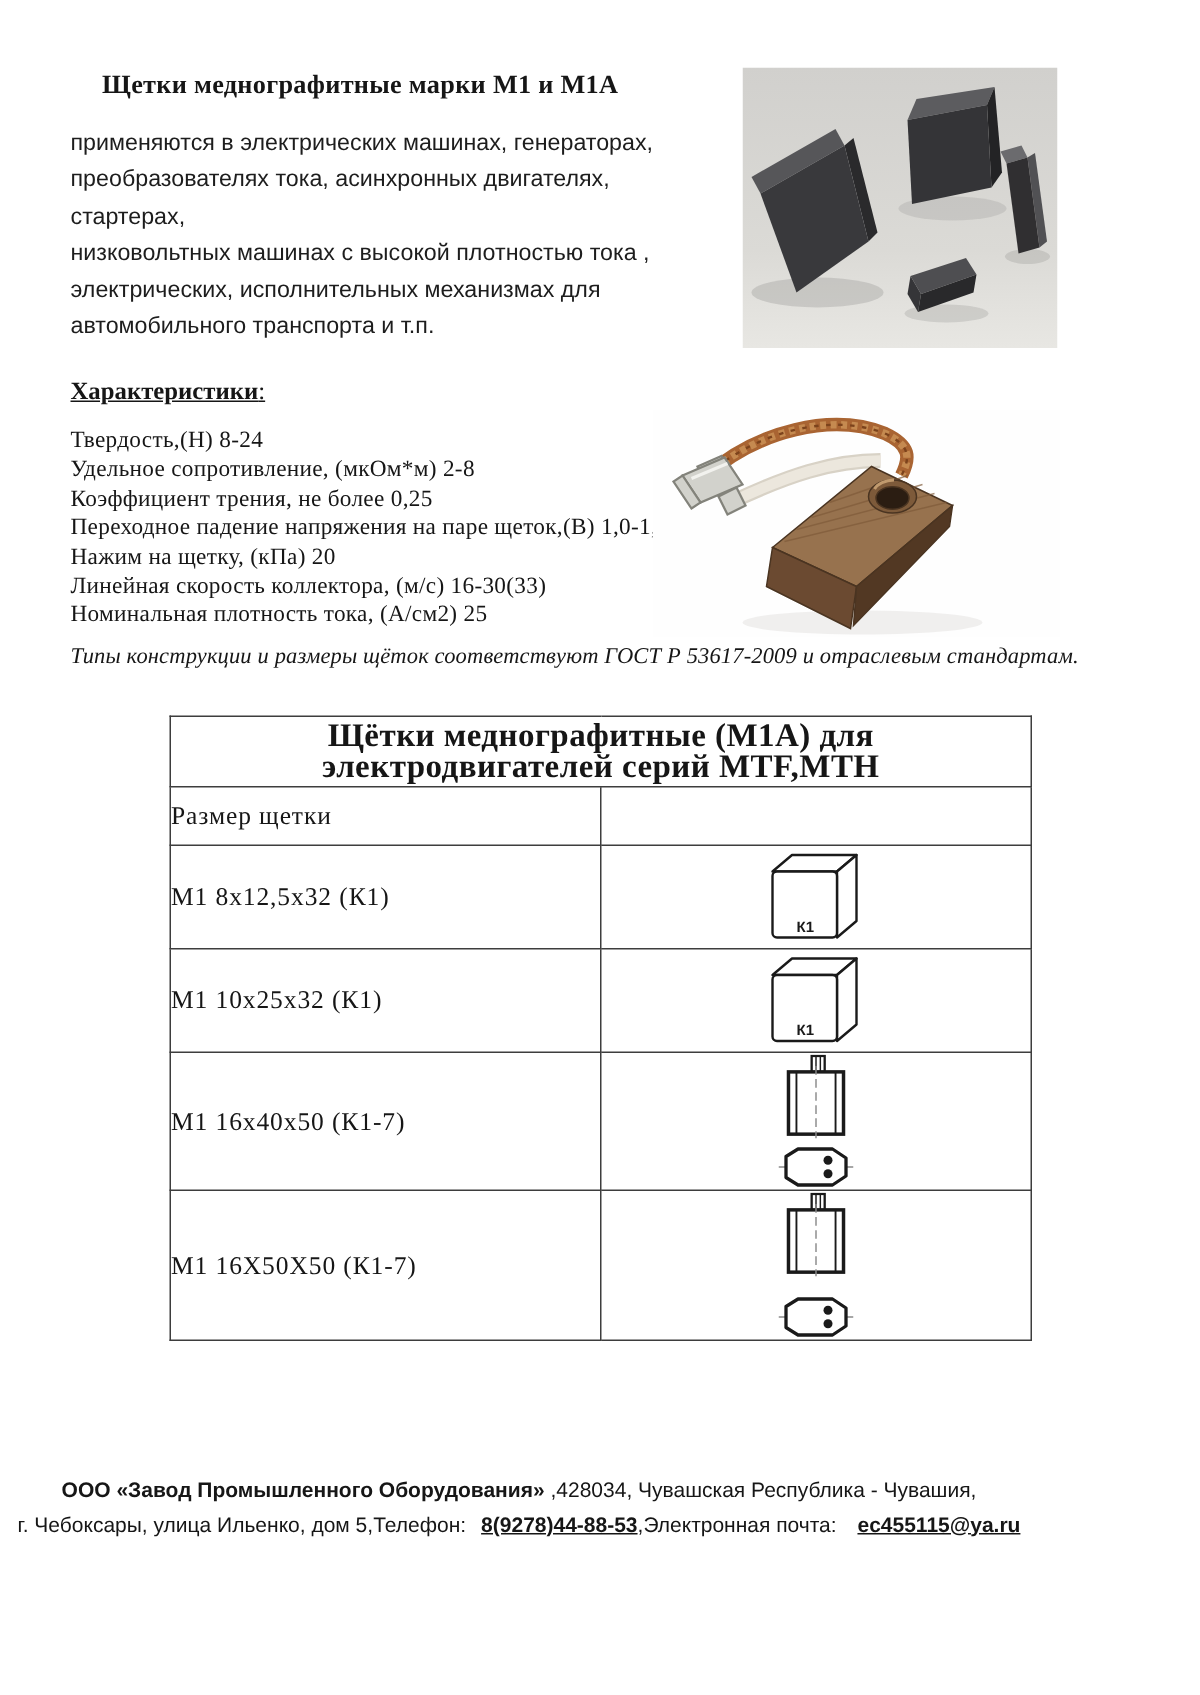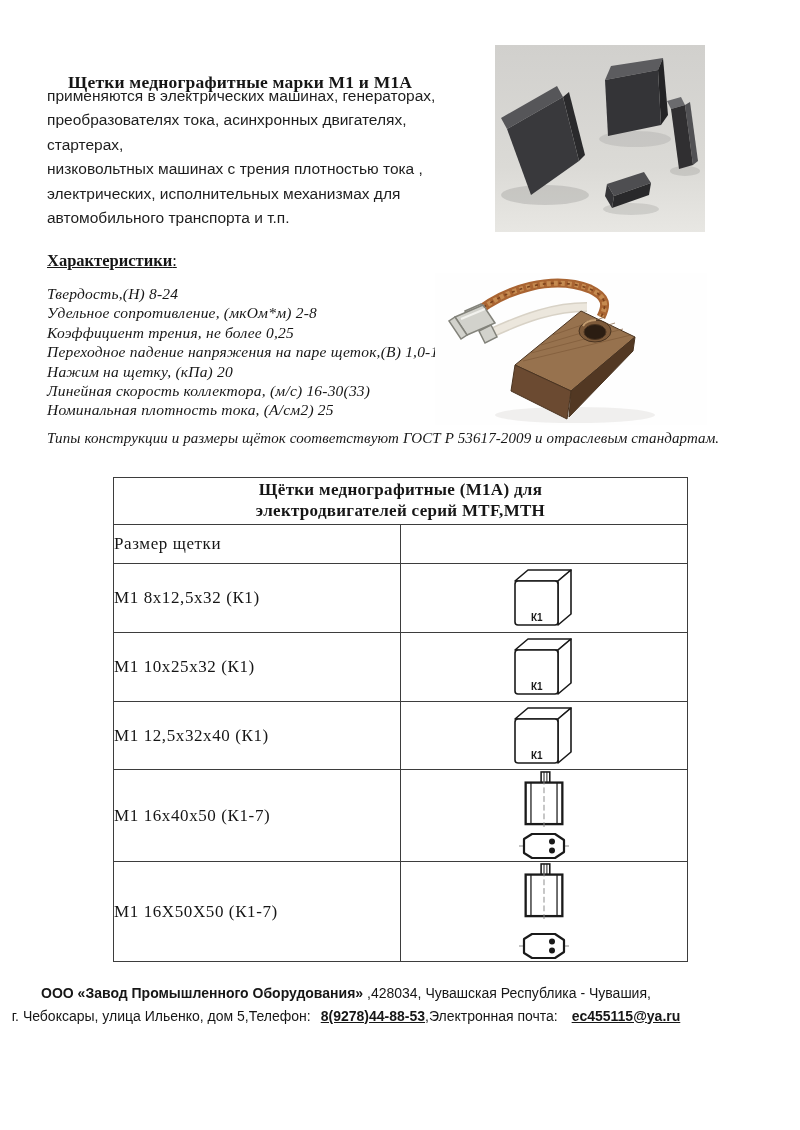--- a/index.html
+++ b/index.html
@@ -1,40 +1,40 @@
 <!DOCTYPE html>
 <html><head>
 <meta charset="utf-8">
 <style>
   html,body{margin:0;padding:0;background:#ffffff;}
   .page{position:relative;width:800px;height:1130px;background:#ffffff;overflow:hidden;
         color:#161616;font-family:"Liberation Serif",serif;}
   .abs{position:absolute;}
 
   .doc-title{left:68px;top:46px;font-family:"Liberation Serif",serif;
-             font-weight:bold;font-size:17.5px;letter-spacing:.2px;margin-top:26px;}
+             font-weight:bold;font-size:17.5px;letter-spacing:.2px;}
 
   .intro{left:47px;top:84px;width:440px;font-family:"Liberation Sans",sans-serif;
          font-size:15.5px;line-height:24.4px;color:#1d1d1d;}
 
   .char-head{left:47px;top:251px;font-size:16.5px;}
   .char-head .w{font-weight:bold;text-decoration:underline;}
   .char-head .c{text-decoration:underline;}
 
-  .char-list{left:47px;top:284px;font-size:15.5px;line-height:19.4px;letter-spacing:.2px;font-style:italic;}
+  .char-list{left:47px;top:284px;font-size:15.5px;line-height:19.4px;letter-spacing:.2px;}
 
   .note{left:47px;top:430px;font-size:15px;letter-spacing:.1px;font-style:italic;}
 
   table.brush{position:absolute;left:113px;top:477px;width:575px;border-collapse:collapse;
               table-layout:fixed;}
   table.brush td{border:1.5px solid #3d3d3d;padding:0;}
   td.c-size{width:236px;text-align:left;vertical-align:middle;
             font-size:17px;letter-spacing:.6px;}
   td.c-draw{text-align:center;vertical-align:middle;}
-  tr.t-title td{text-align:center;font-weight:bold;font-size:17px;line-height:20.5px;
+  tr.t-title td{text-align:center;font-weight:bold;font-size:22px;line-height:20.5px;
                 padding:2px 0 3px 0;letter-spacing:.3px;}
   tr.t-colhead td{height:38px;}
   tr.t-colhead .c-size{font-size:17px;}
   .two-views{display:flex;flex-direction:column;align-items:center;justify-content:center;}
   .gap4{height:4px;} .gap12{height:12px;}
 
   .footer{left:0;top:982px;width:692px;text-align:center;
           font-family:"Liberation Sans",sans-serif;font-size:14px;line-height:22.5px;
           color:#161616;}
   .b{font-weight:bold;}
@@ -48,21 +48,21 @@
 </head>
 <body>
 
 <div class="page">
 
   <div class="abs doc-title">Щетки меднографитные марки М1 и М1А</div>
 
   <div class="abs intro">
     <div>применяются в электрических машинах, генераторах,</div>
     <div>преобразователях тока, асинхронных двигателях, стартерах,</div>
-    <div>низковольтных машинах с трения плотностью тока ,</div>
+    <div>низковольтных машинах с высокой плотностью тока ,</div>
     <div>электрических, исполнительных механизмах для</div>
     <div>автомобильного транспорта и т.п.</div>
   </div>
 
   <div class="abs photo1">
     <svg width="210" height="187" viewBox="0 0 210 187">
       <defs>
         <linearGradient id="pbg" x1="0" y1="0" x2="0" y2="1">
           <stop offset="0" stop-color="#d1d0cd"></stop>
           <stop offset="0.65" stop-color="#dbdad6"></stop>
@@ -176,33 +176,20 @@
           <g fill="#ffffff" stroke="#1a1a1a" stroke-width="1.6" stroke-linejoin="round">
             <polygon points="3,14 16,3 59,3 46,14"></polygon>
             <polygon points="46,14 59,3 59,47 46,58"></polygon>
             <rect x="3" y="14" width="43" height="44" rx="3"></rect>
           </g>
           <text x="19" y="54" font-family="Liberation Sans, sans-serif" font-size="10" font-weight="bold" fill="#1a1a1a">К1</text>
         </svg>
       </td>
     </tr>
 
-    <tr style="height:68px;">
-      <td class="c-size"><span>М1 12,5х32х40 (К1)</span></td>
-      <td class="c-draw">
-        <svg width="64" height="62" viewBox="0 0 64 62">
-          <g fill="#ffffff" stroke="#1a1a1a" stroke-width="1.6" stroke-linejoin="round">
-            <polygon points="3,14 16,3 59,3 46,14"></polygon>
-            <polygon points="46,14 59,3 59,47 46,58"></polygon>
-            <rect x="3" y="14" width="43" height="44" rx="3"></rect>
-          </g>
-          <text x="19" y="54" font-family="Liberation Sans, sans-serif" font-size="10" font-weight="bold" fill="#1a1a1a">К1</text>
-        </svg>
-      </td>
-    </tr>
 
     <tr style="height:92px;">
       <td class="c-size"><span>М1 16х40х50 (К1-7)</span></td>
       <td class="c-draw">
         <div class="two-views">
           <svg width="46" height="56" viewBox="0 0 46 58">
             <rect x="20" y="1" width="9" height="11" fill="#ffffff" stroke="#1a1a1a" stroke-width="1.6"></rect>
             <line x1="23" y1="1" x2="23" y2="12" stroke="#1a1a1a" stroke-width="1"></line>
             <line x1="26" y1="1" x2="26" y2="12" stroke="#1a1a1a" stroke-width="1"></line>
             <rect x="4" y="12" width="38" height="43" fill="#ffffff" stroke="#1a1a1a" stroke-width="2.4"></rect>

